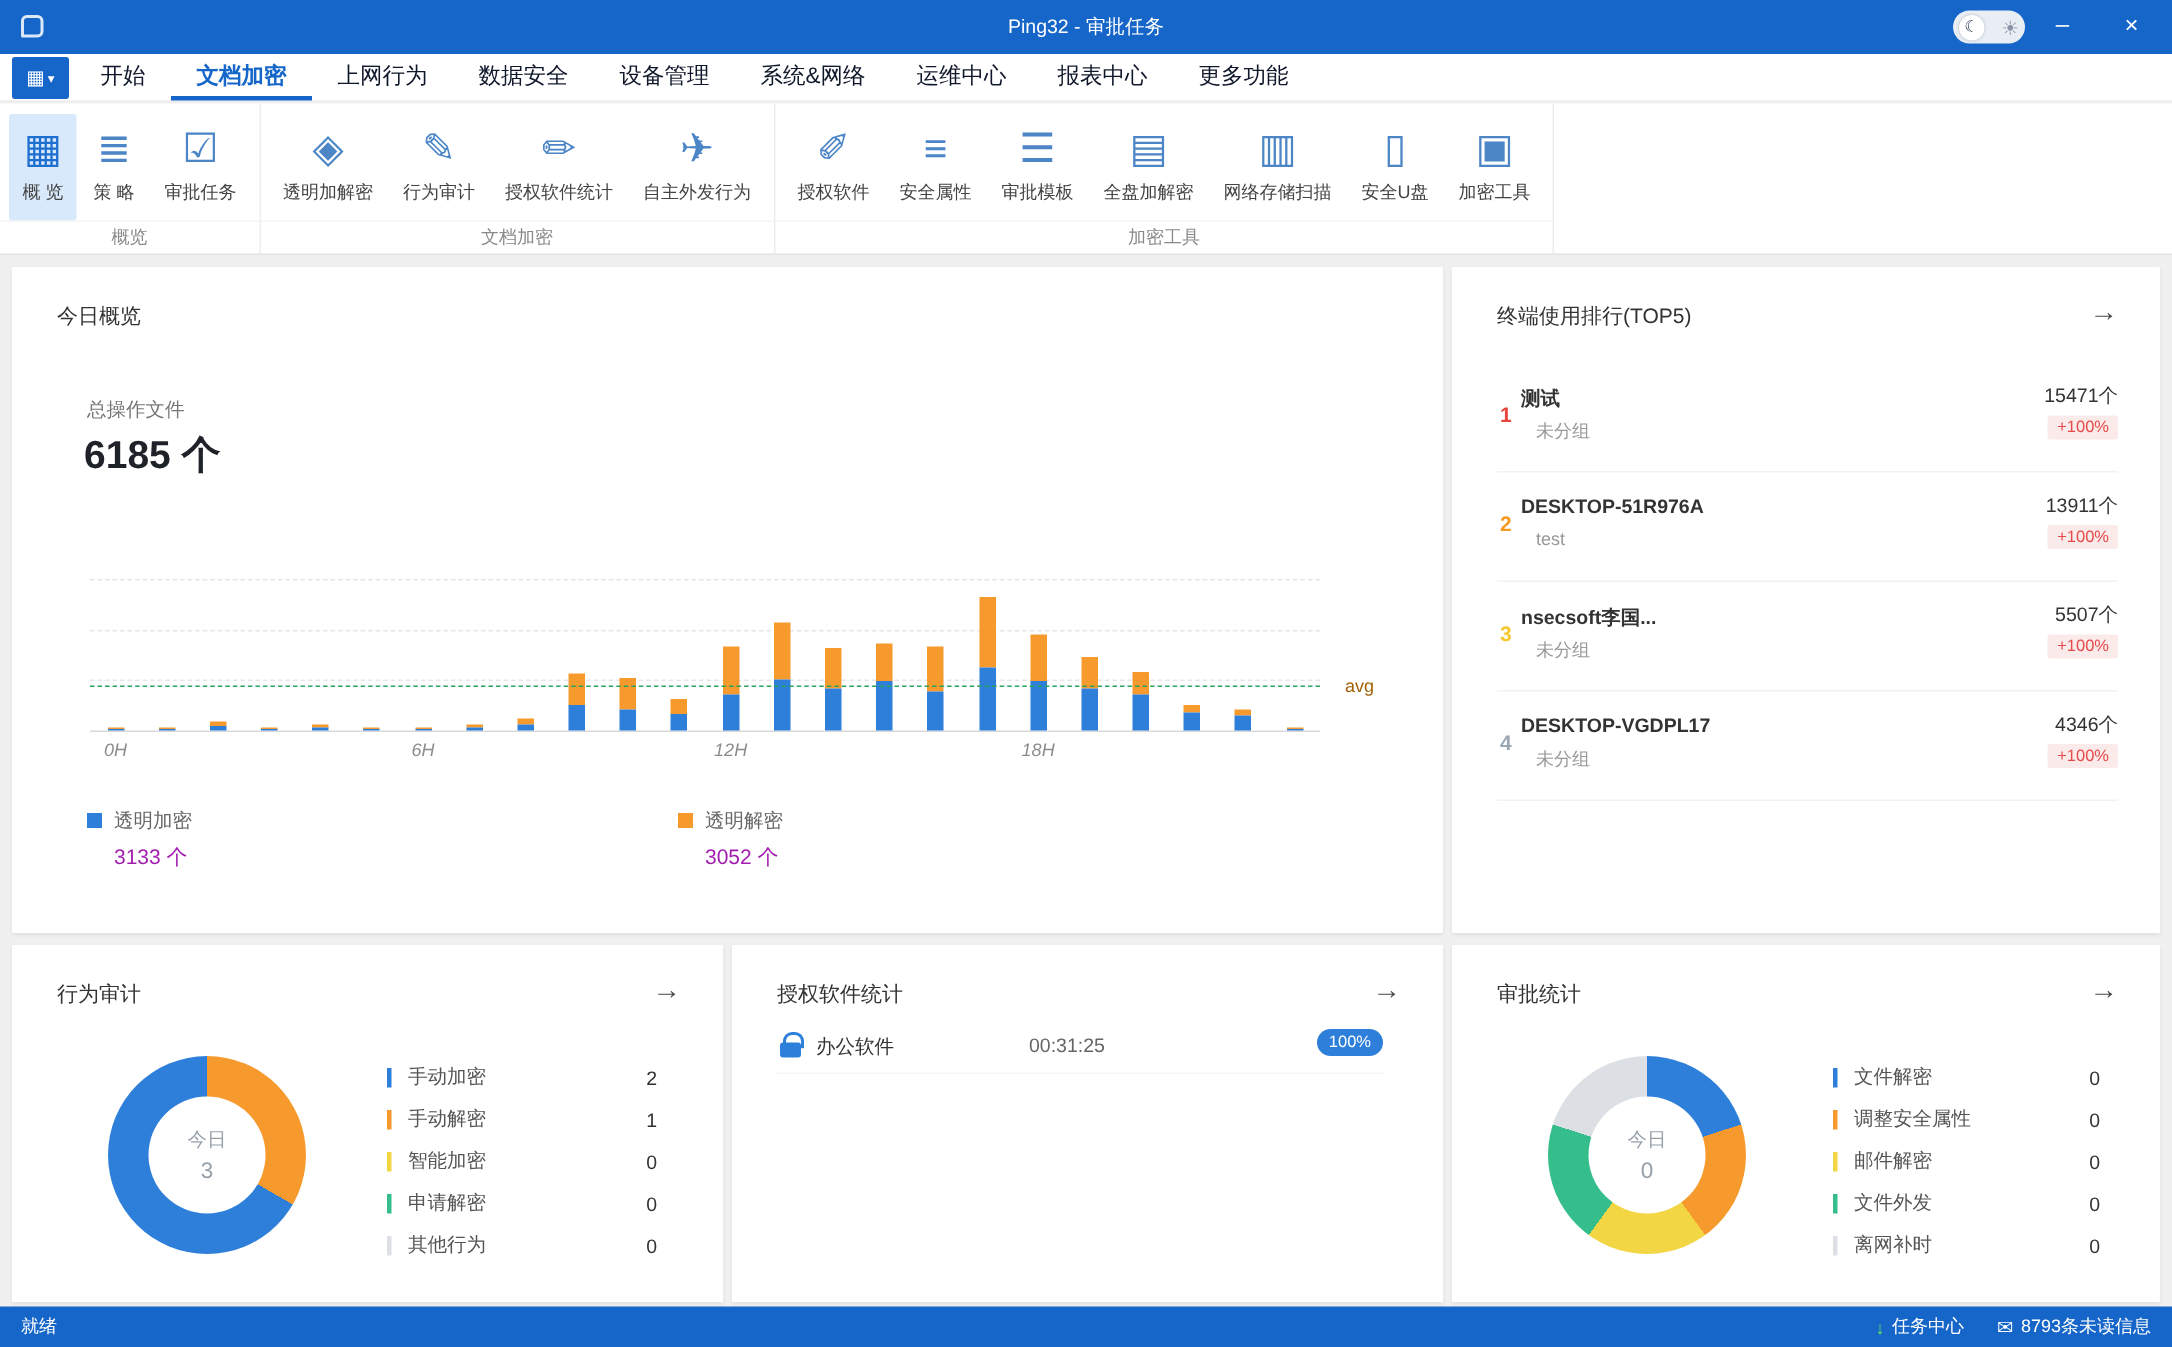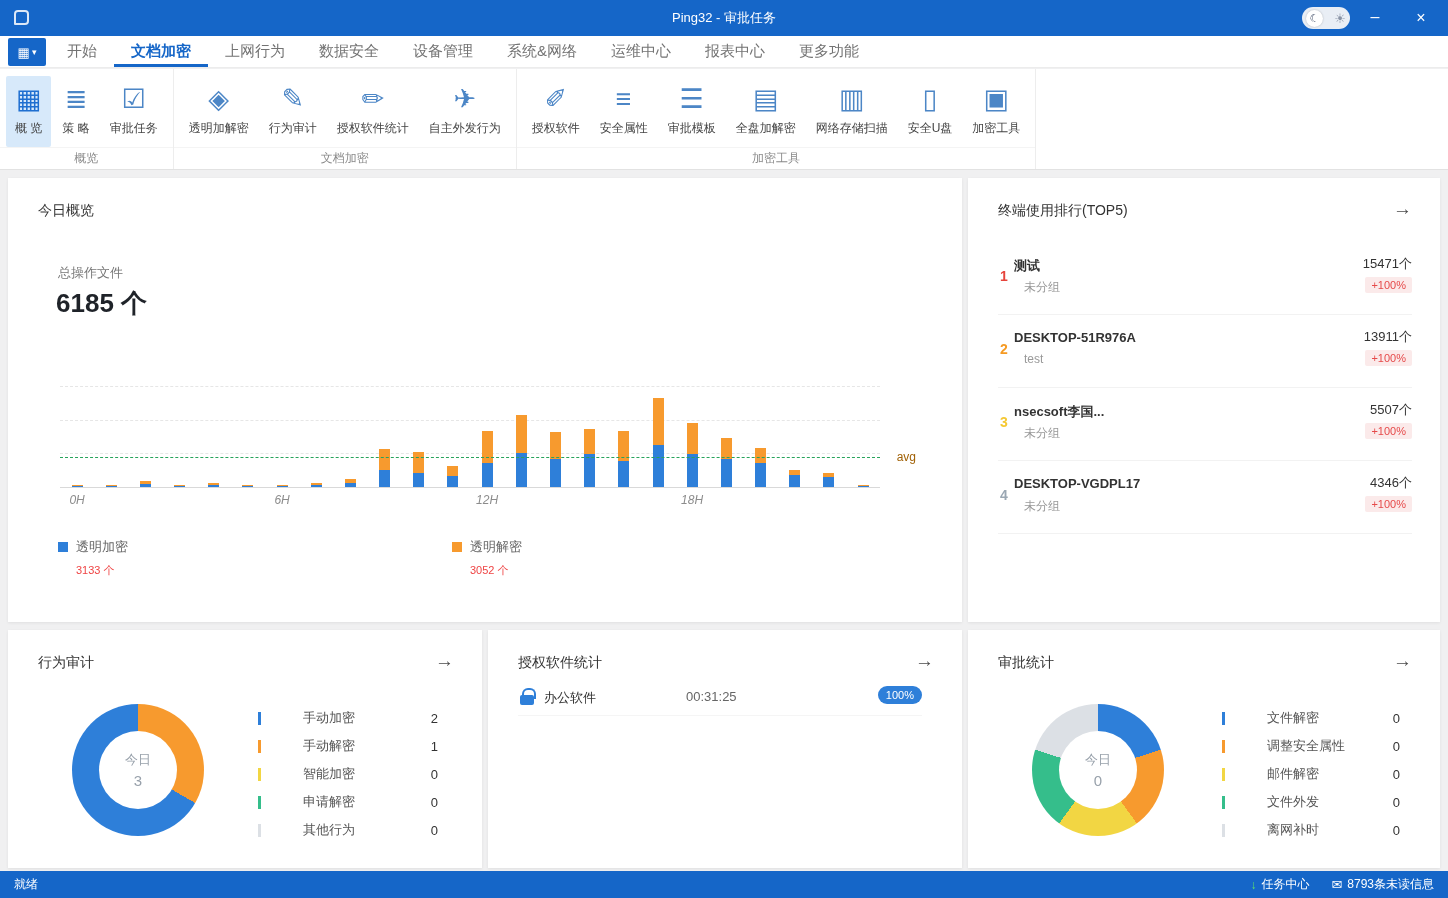--- a/index.html
+++ b/index.html
@@ -18,21 +18,21 @@
   .tb-theme { position:absolute; right:98px; top:7px; width:48px; height:22px; border-radius:11px; background:#E9EEF5; display:flex; align-items:center; justify-content:space-between; padding:0 4px; }
   .tb-moon { width:17px; height:17px; border-radius:50%; background:#fff; color:#33415C; font-size:11px; line-height:17px; text-align:center; box-shadow:0 0 2px rgba(0,0,0,.25); }
   .tb-sun { color:#8A94A6; font-size:13px; line-height:17px; }
   .tb-min { position:absolute; right:56px; top:0; width:34px; height:36px; text-align:center; line-height:34px; font-size:16px; }
   .tb-close { position:absolute; right:10px; top:0; width:34px; height:36px; text-align:center; line-height:36px; font-size:16px; }
 
   
   .tabbar { position:absolute; top:36px; left:0; right:0; height:32px; background:#fff; border-bottom:1px solid #ECECEC; display:flex; align-items:stretch; }
   .appmenu { width:38px; height:28px; margin:2px 4px 2px 8px; background:#1566C8; color:#fff; border-radius:2px; display:flex; align-items:center; justify-content:center; gap:2px; font-size:13px; }
   .appmenu .caret { font-size:9px; }
-  .tab { padding:0 17px; line-height:29px; font-size:15px; color:#737373; border-bottom:3px solid transparent; white-space:nowrap; }
+  .tab { padding:0 17px; line-height:29px; font-size:15px; color:#0f172a; border-bottom:3px solid transparent; white-space:nowrap; }
   .tab.active { color:#1566C8; font-weight:bold; border-bottom-color:#1566C8; }
 
   
   .ribbon { position:absolute; top:69px; left:0; right:0; height:101px; background:#fff; border-bottom:1px solid #E2E2E2; display:flex; }
   .rgroup { display:flex; flex-direction:column; border-right:1px solid #EDEDED; }
   .ritems { flex:1; display:flex; align-items:stretch; padding:7px 6px 0 6px; gap:2px; }
   .rbtn { display:flex; flex-direction:column; align-items:center; padding:7px 9px 5px 9px; border-radius:2px; }
   .rbtn.selected { background:#D7E9FA; }
   .ricon { font-size:27px; line-height:32px; height:34px; color:#4C86C6; }
   .rbtn.selected .ricon { color:#1F6FD0; }
@@ -61,39 +61,39 @@
   .bar { width:11px; display:flex; flex-direction:column; }
   .avgline { position:absolute; left:0; right:0; border-top:1px dashed #27A35B; }
   .avg-label { position:absolute; right:-36px; top:-8px; color:#a16207; font-size:12px; }
   .xticks { position:absolute; left:0; right:0; top:0; bottom:0; pointer-events:none;font-style:italic; }
   .xtick { position:absolute; top:100%; margin-top:6px; transform:translateX(-50%); font-size:12px; color:#8C8C8C; }
   .leg-block { position:absolute; top:360px; }
   .leg1 { left:50px; } .leg2 { left:444px; }
   .leg-row { display:flex; align-items:center; gap:8px; }
   .swatch { width:10px; height:10px; display:inline-block; }
   .leg-label { font-size:13px; color:#666; }
-  .leg-val { margin-left:18px; margin-top:7px; font-size:11px; color:#ef4444; }
+  .leg-val { margin-left:18px; margin-top:7px; font-size:14px; color:#a21caf; }
 
   
   .t5rows { position:absolute; top:64px; left:30px; right:28px; }
   .t5row { height:73px; border-bottom:1px solid #F2F2F2; position:relative; }
   .t5rank { position:absolute; left:2px; top:26px; font-weight:bold; font-size:14px; }
   .t5name { position:absolute; left:16px; top:15px; font-size:13px; font-weight:bold; color:#333; }
   .t5group { position:absolute; left:26px; top:37px; font-size:12px; color:#999; }
   .t5count { position:absolute; right:0; top:13px; font-size:13px; color:#333; }
   .t5badge { position:absolute; right:0; top:35px; font-size:11px; color:#E64A4A; background:#FBEAEA; padding:2px 6px; border-radius:2px; }
 
   
   .donut { position:absolute; left:64px; top:74px; width:132px; height:132px; border-radius:50%; background:#E8E8E8; }
   .donut .hole { position:absolute; left:27px; top:27px; right:27px; bottom:27px; background:#fff; border-radius:50%; }
   .donut .center { position:absolute; left:0; top:0; right:0; bottom:0; display:flex; flex-direction:column; align-items:center; justify-content:center; color:#98A1AB; }
   .donut .c-label { font-size:13px; }
   .donut .c-value { font-size:15px; margin-top:3px; }
   .dlegend { position:absolute; left:250px; right:44px; top:74px; }
-  .dlrow { display:flex; align-items:center; height:28px;gap:31px; }
+  .dlrow { display:flex; align-items:center; height:28px; }
   .lbar { width:3px; height:13px; margin-right:11px; background:#ccc; }
   .dllabel { flex:1; font-size:13px; color:#555; }
   .dlval { font-size:13px; color:#333; }
 
   
   .swrow { position:absolute; left:30px; right:40px; top:52px; height:34px; border-bottom:1px solid #F5F5F5; }
   .sw-lock { position:absolute; left:2px; top:6px; width:14px; height:17px; }
   .sw-lock:before { content:""; position:absolute; top:0; left:2px; width:10px; height:9px; border:2px solid #2E7FD9; border-bottom:none; border-radius:6px 6px 0 0; }
   .sw-lock:after { content:""; position:absolute; bottom:0; left:0; width:14px; height:10px; background:#2E7FD9; border-radius:2px; }
   .sw-name { position:absolute; left:26px; top:7px; font-size:13px; color:#333; }

